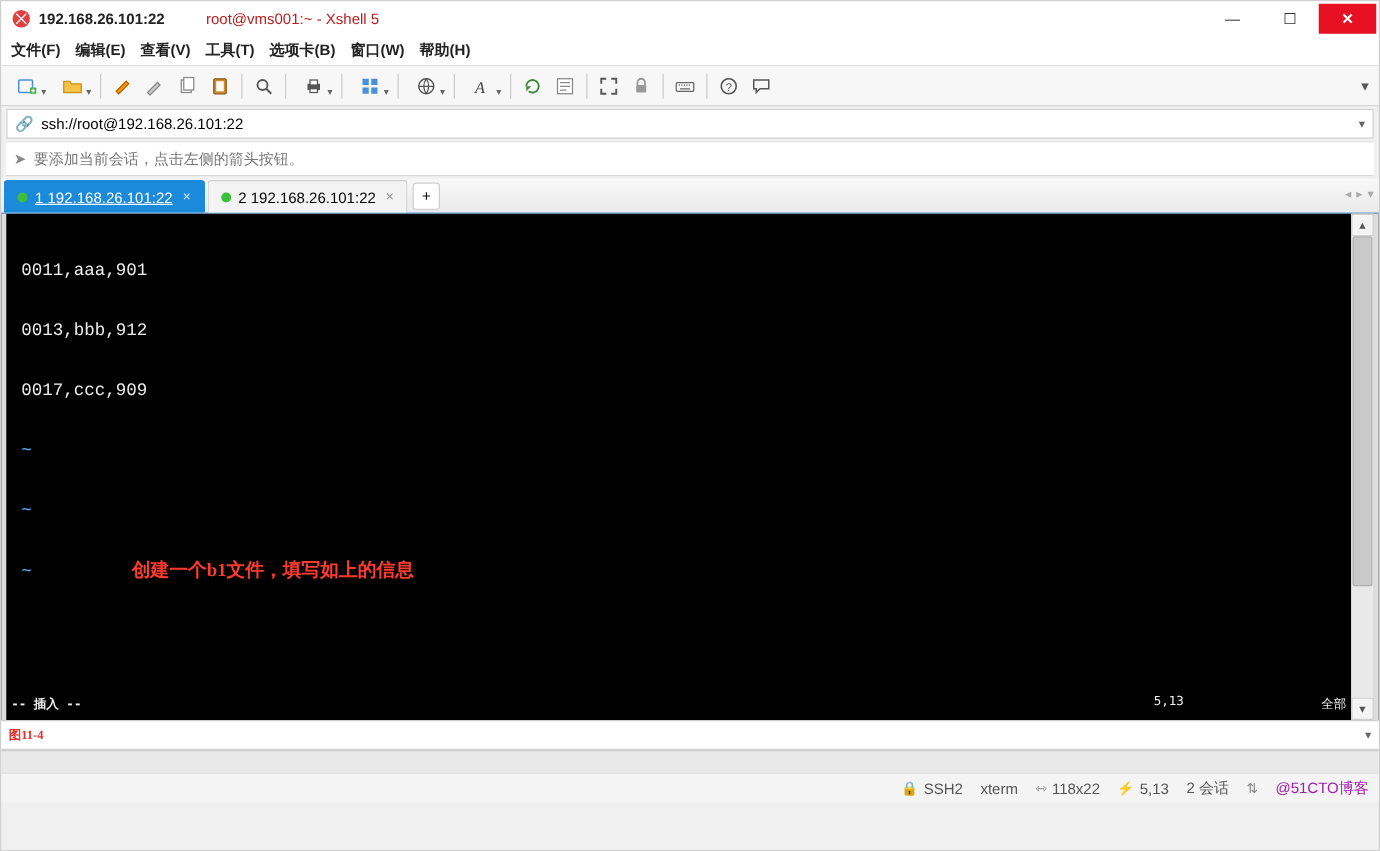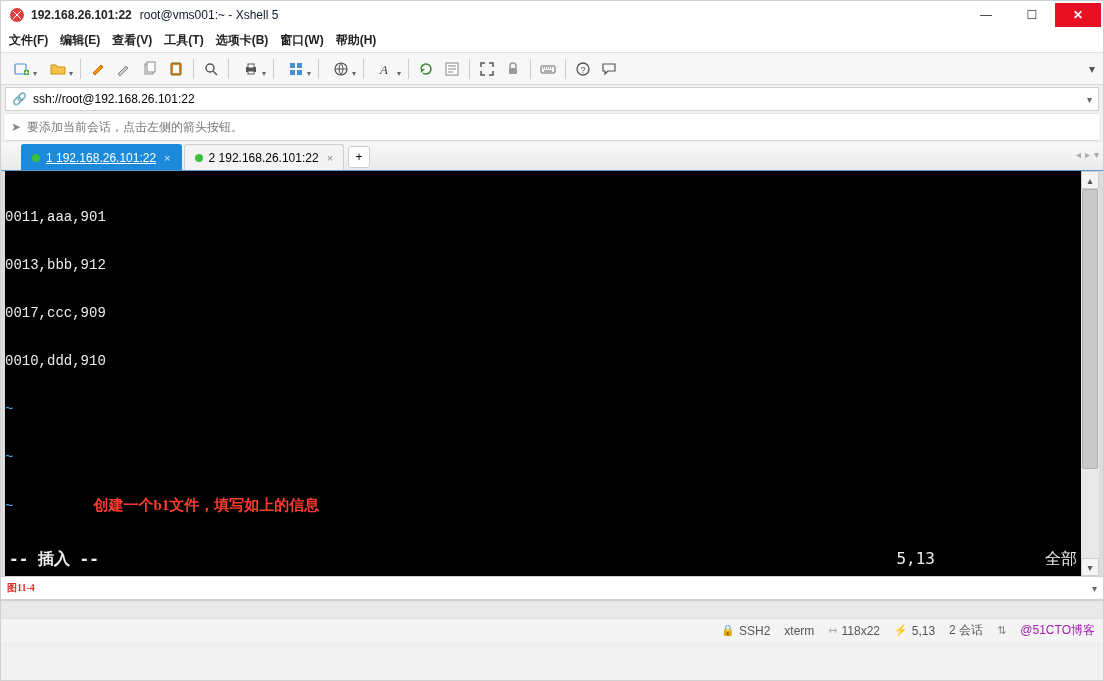--- a/index.html
+++ b/index.html
@@ -1,21 +1,21 @@
 <!DOCTYPE html>
 <html><head>
 <meta charset="utf-8">
 <style>
 * { margin: 0; padding: 0; box-sizing: border-box; }
 body { font-family: "Microsoft YaHei", Arial, sans-serif; font-size: 12px; background: #f0f0f0; width: 1104px; height: 681px; overflow: hidden; border: 1px solid #d0d0d0; position: relative; }
 
 .titlebar { height: 28px; background: #fff; display: flex; align-items: center; padding: 0 2px; position: relative; justify-content: space-between; }
 .app-icon { width: 16px; height: 16px; margin: 0 6px; }
 .title-main { font-weight: bold; color: #222; margin-right: 8px; }
-.title-sub { color: #0f172a; }
+.title-sub { color: #b91c1c; margin-left: 25px; }
 .win-controls { margin-left: auto; display: flex; }
 .win-btn { width: 46px; height: 24px; display: flex; align-items: center; justify-content: center; color: #333; font-family: Arial; }
 .win-btn.close { background: #e81123; color: #fff; font-weight: bold; }
 
 .menubar { height: 24px; background: #fff; display: flex; align-items: center; padding: 0 2px; border-bottom: 1px solid #e0e0e0; font-weight: bold; }
 .menu-item { padding: 3px 6px; color: #222; }
 
 .toolbar { height: 32px; background: #f7f7f7; display: flex; align-items: center; padding: 0 4px; gap: 2px; border-bottom: 1px solid #d6d6d6; }
 .tool-btn { width: 24px; height: 24px; display: flex; align-items: center; justify-content: center; color: #444; border-radius: 2px; position: relative; }
 .tool-btn.with-arrow { width: 34px; }
@@ -23,38 +23,38 @@
 .tool-sep { width: 1px; height: 20px; background: #ccc; margin: 0 3px; }
 .tool-right { width: 14px; height: 30px; display:flex; align-items:center; justify-content:center; color:#555; margin-left:auto; }
 
 .addrbar { height: 24px; background: #fff; display: flex; align-items: center; padding: 0 6px; border: 1px solid #d0d0d0; margin: 2px 4px; }
 .addrbar span.icon { color: #888; margin-right: 6px; }
 .addr-drop { margin-left:auto; color:#666; font-size:10px; }
 
 .infobar { height: 28px; background: #fff; display: flex; align-items: center; padding: 0 6px; color: #777; border-top: 1px solid #e4e4e4; border-bottom: 1px solid #d6d6d6; margin: 0 4px 2px; }
 .infobar .arrow-icon { color: #888; margin-right: 6px; }
 
-.tabbar { height: 28px; background: linear-gradient(#f8f8f8,#eaeaea); display: flex; align-items: flex-end; padding: 0 20px; border-bottom: 1px solid #5b9bd5; position:relative; }
+.tabbar { height: 28px; background: linear-gradient(#f8f8f8,#eaeaea); display: flex; align-items: flex-end; padding: 0 2px; border-bottom: 1px solid #5b9bd5; position:relative; }
 .tab { height: 26px; display: flex; align-items: center; padding: 0 10px; border: 1px solid #cfcfcf; border-bottom: none; background: #f3f3f3; margin-right: 2px; border-radius: 3px 3px 0 0; position: relative; }
 .tab.active { background: #1c8adb; color: #fff; border-color: #1c8adb; }
 .tab .dot { width: 8px; height: 8px; border-radius: 50%; background: #3dbf3d; margin-right: 6px; }
 .tab .tab-label { }
 .tab.active .tab-label { text-decoration: underline; }
 .tab .tab-close { margin-left: 8px; color: #888; font-size: 11px; }
 .tab.active .tab-close { color: #dfe9f0; }
 .tab-add { width: 22px; height: 22px; border: 1px solid #cfcfcf; background: #fff; display: flex; align-items: center; justify-content: center; border-radius: 3px; margin-left: 2px; margin-bottom: 2px; }
 .tab-nav { position:absolute; right:4px; top:6px; display:flex; gap:4px; color:#aaa; font-size:10px; }
 
 .terminal-wrap { height: 405px; display: flex; background: #000; position: relative; border-left: 4px solid #dcdcdc; border-right: 4px solid #dcdcdc; }
-.terminal { flex: 1; padding: 6px 0; font-family: "Consolas","Courier New", monospace; font-size: 14px; color: #eee; white-space: pre; position: relative; overflow: hidden; }
+.terminal { flex: 1; padding: 6px 12px; font-family: "Consolas","Courier New", monospace; font-size: 14px; color: #eee; white-space: pre; position: relative; overflow: hidden; }
 .term-line { line-height: 16px; }
 .tilde { color: #5bb0ff; }
 .cursor { display: inline-block; width: 9px; height: 15px; background: #00ff00; vertical-align: text-bottom; }
 .annotation { color: #ff3b30; font-weight: bold; margin-left: 80px; font-family: "Microsoft YaHei"; font-size: 15px; margin-top: 32px; }
-.vim-status { position: absolute; bottom: 6px; left: 4px; right: 4px; display: flex; color: #eee; font-family: "Consolas", monospace; font-size: 16px; }
+.vim-status { position: absolute; bottom: 6px; left: 4px; right: 4px; display: flex; color: #eee; font-family: "Consolas", monospace; font-size: 10px; }
 .vim-status .mode { font-weight: bold; }
 .vim-status .pos { margin-left: auto; margin-right: 110px; }
 .vim-scrollbar { width: 18px; background: #e9e9e9; display: flex; flex-direction: column; }
 .vim-scrollbar .up, .vim-scrollbar .down { height: 18px; display:flex; align-items:center; justify-content:center; color:#555; font-size:10px; background:#f4f4f4; border:1px solid #cfcfcf; }
 .vim-scrollbar .track { flex:1; background:#e9e9e9; position:relative; }
 .vim-scrollbar .thumb { position:absolute; top:0; left:1px; right:1px; height:280px; background:#c9c9c9; border:1px solid #b0b0b0; border-radius:2px; }
 
 .footer-label { height: 24px; background: #fff; display: flex; align-items: center; padding: 0 6px; border-top: 1px solid #d0d0d0; border-bottom: 1px solid #d0d0d0; position:relative; }
 .footer-label .fl { color: #e03030; font-weight: bold; font-size: 10px; font-family: "Microsoft YaHei"; }
 .footer-label .drop { position:absolute; right:6px; color:#666; font-size:10px; }
@@ -247,21 +247,20 @@
     <span>▸</span>
     <span>▾</span>
   </div>
 </div>
 
 <div class="terminal-wrap">
   <div class="terminal">
     <div class="term-line">0011,aaa,901</div>
     <div class="term-line">0013,bbb,912</div>
     <div class="term-line">0017,ccc,909</div>
-    <div class="term-line">0010,ddd,910</div>
     <div class="term-line tilde">~</div>
     <div class="term-line"><span class="tilde">~</span></div>
     <div class="term-line"><span class="tilde">~</span><span class="annotation">创建一个b1文件，填写如上的信息</span></div>
     
     
     
     
     
     
     

